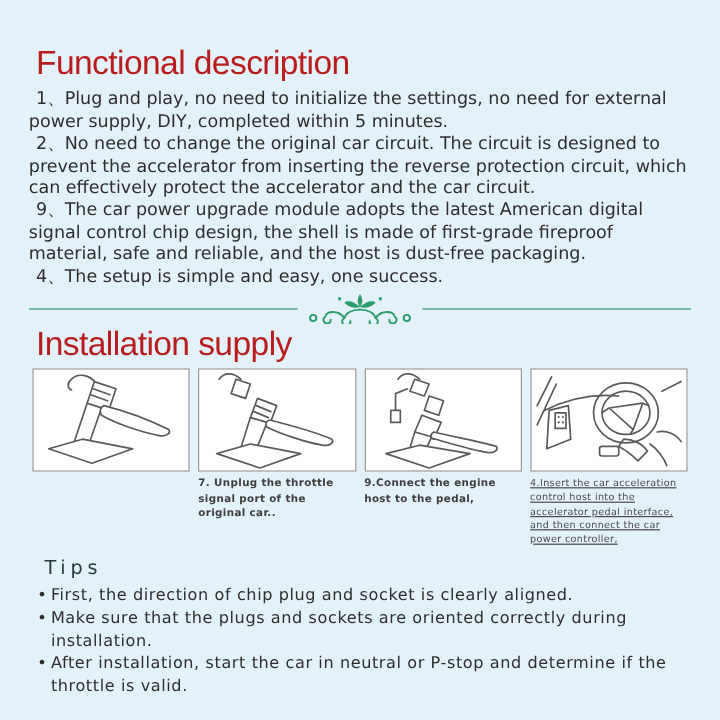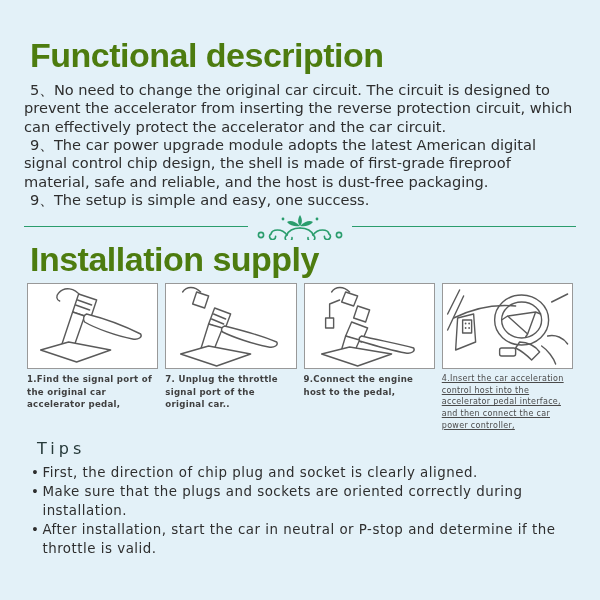--- a/index.html
+++ b/index.html
@@ -8,25 +8,25 @@
     background:#e3f1f8;
     font-family:"DejaVu Sans",sans-serif;
     color:#2e2e2e;
     overflow:hidden;
   }
   .page{position:relative;width:600px;height:600px;overflow:hidden;}
 
   .big-title{
     margin:0 0 7px 30px;
     font-family:"Liberation Sans",sans-serif;
-    font-weight:700;
-    font-size:34px;
+    font-weight:400;
+    font-size:28px;
     line-height:1.05;
     letter-spacing:-0.5px;
-    color:#4d7c0f;
+    color:#b91c1c;
   }
   .section-functional{padding-top:38px;}
 
   .func-list{margin:0 24px 0 24px;}
   .func-list p{
     margin:0;
     font-size:14.6px;
     line-height:18.4px;
     text-indent:6px;
     color:#2e2e2e;
@@ -91,23 +91,24 @@
   .sketch-n{stroke:#5a5a5a;stroke-width:1.4;stroke-linejoin:round;stroke-linecap:round;fill:none;}
 </style>
 </head>
 <body>
 
 <div class="page">
 
   <div class="section-functional">
     <h1 class="big-title">Functional description</h1>
     <div class="func-list">
-      <p>5、No need to change the original car circuit. The circuit is designed to prevent the accelerator from inserting the reverse protection circuit, which can effectively protect the accelerator and the car circuit.</p>
+      <p>1、Plug and play, no need to initialize the settings, no need for external power supply, DIY, completed within 5 minutes.</p>
+      <p>2、No need to change the original car circuit. The circuit is designed to prevent the accelerator from inserting the reverse protection circuit, which can effectively protect the accelerator and the car circuit.</p>
       <p>9、The car power upgrade module adopts the latest American digital signal control chip design, the shell is made of first-grade fireproof material, safe and reliable, and the host is dust-free packaging.</p>
-      <p>9、The setup is simple and easy, one success.</p>
+      <p>4、The setup is simple and easy, one success.</p>
     </div>
   </div>
 
   <div class="divider">
     <span class="line"></span>
     <svg class="ornament" width="96" height="26" viewBox="0 0 96 26">
       <g fill="#2a9d6d" stroke="none">
         <path d="M48 1 C45.5 5 45.5 9 48 12 C50.5 9 50.5 5 48 1 Z"></path>
         <path d="M48 12 C43 7 38 6 35 8 C38 12 44 13 48 12 Z"></path>
         <path d="M48 12 C53 7 58 6 61 8 C58 12 52 13 48 12 Z"></path>
@@ -135,21 +136,20 @@
         <div class="step-box">
           <svg viewBox="0 0 128 84">
             <path class="sketch-n" d="M52 12 C46 4 36 2 30 9 C27 12 28 16 31 17"></path>
             <path class="sketch" d="M50 10 L68 16 L62 34 L44 28 Z"></path>
             <path class="sketch-n" d="M49 16 L63 21 M47 21 L61 26"></path>
             <path class="sketch" d="M44 28 L30 70 L42 72 L56 32 Z"></path>
             <path class="sketch" d="M58 30 C74 34 96 42 112 50 C114 53 110 56 104 55 C88 52 66 44 56 38 C54 35 55 31 58 30 Z"></path>
             <path class="sketch" d="M12 66 L40 58 L82 66 L48 78 Z"></path>
           </svg>
         </div>
-        <div class="caption">1.Find the signal port of the original car accelerator pedal,</div>
       </div>
 
       <div class="step">
         <div class="step-box">
           <svg viewBox="0 0 128 84">
             <path class="sketch-n" d="M34 8 C28 2 20 2 16 8"></path>
             <path class="sketch" d="M30 8 L42 12 L38 24 L26 20 Z"></path>
             <path class="sketch" d="M48 24 L64 30 L58 46 L42 40 Z"></path>
             <path class="sketch-n" d="M47 30 L59 35 M45 35 L57 40"></path>
             <path class="sketch" d="M42 40 L32 72 L44 74 L56 44 Z"></path>

